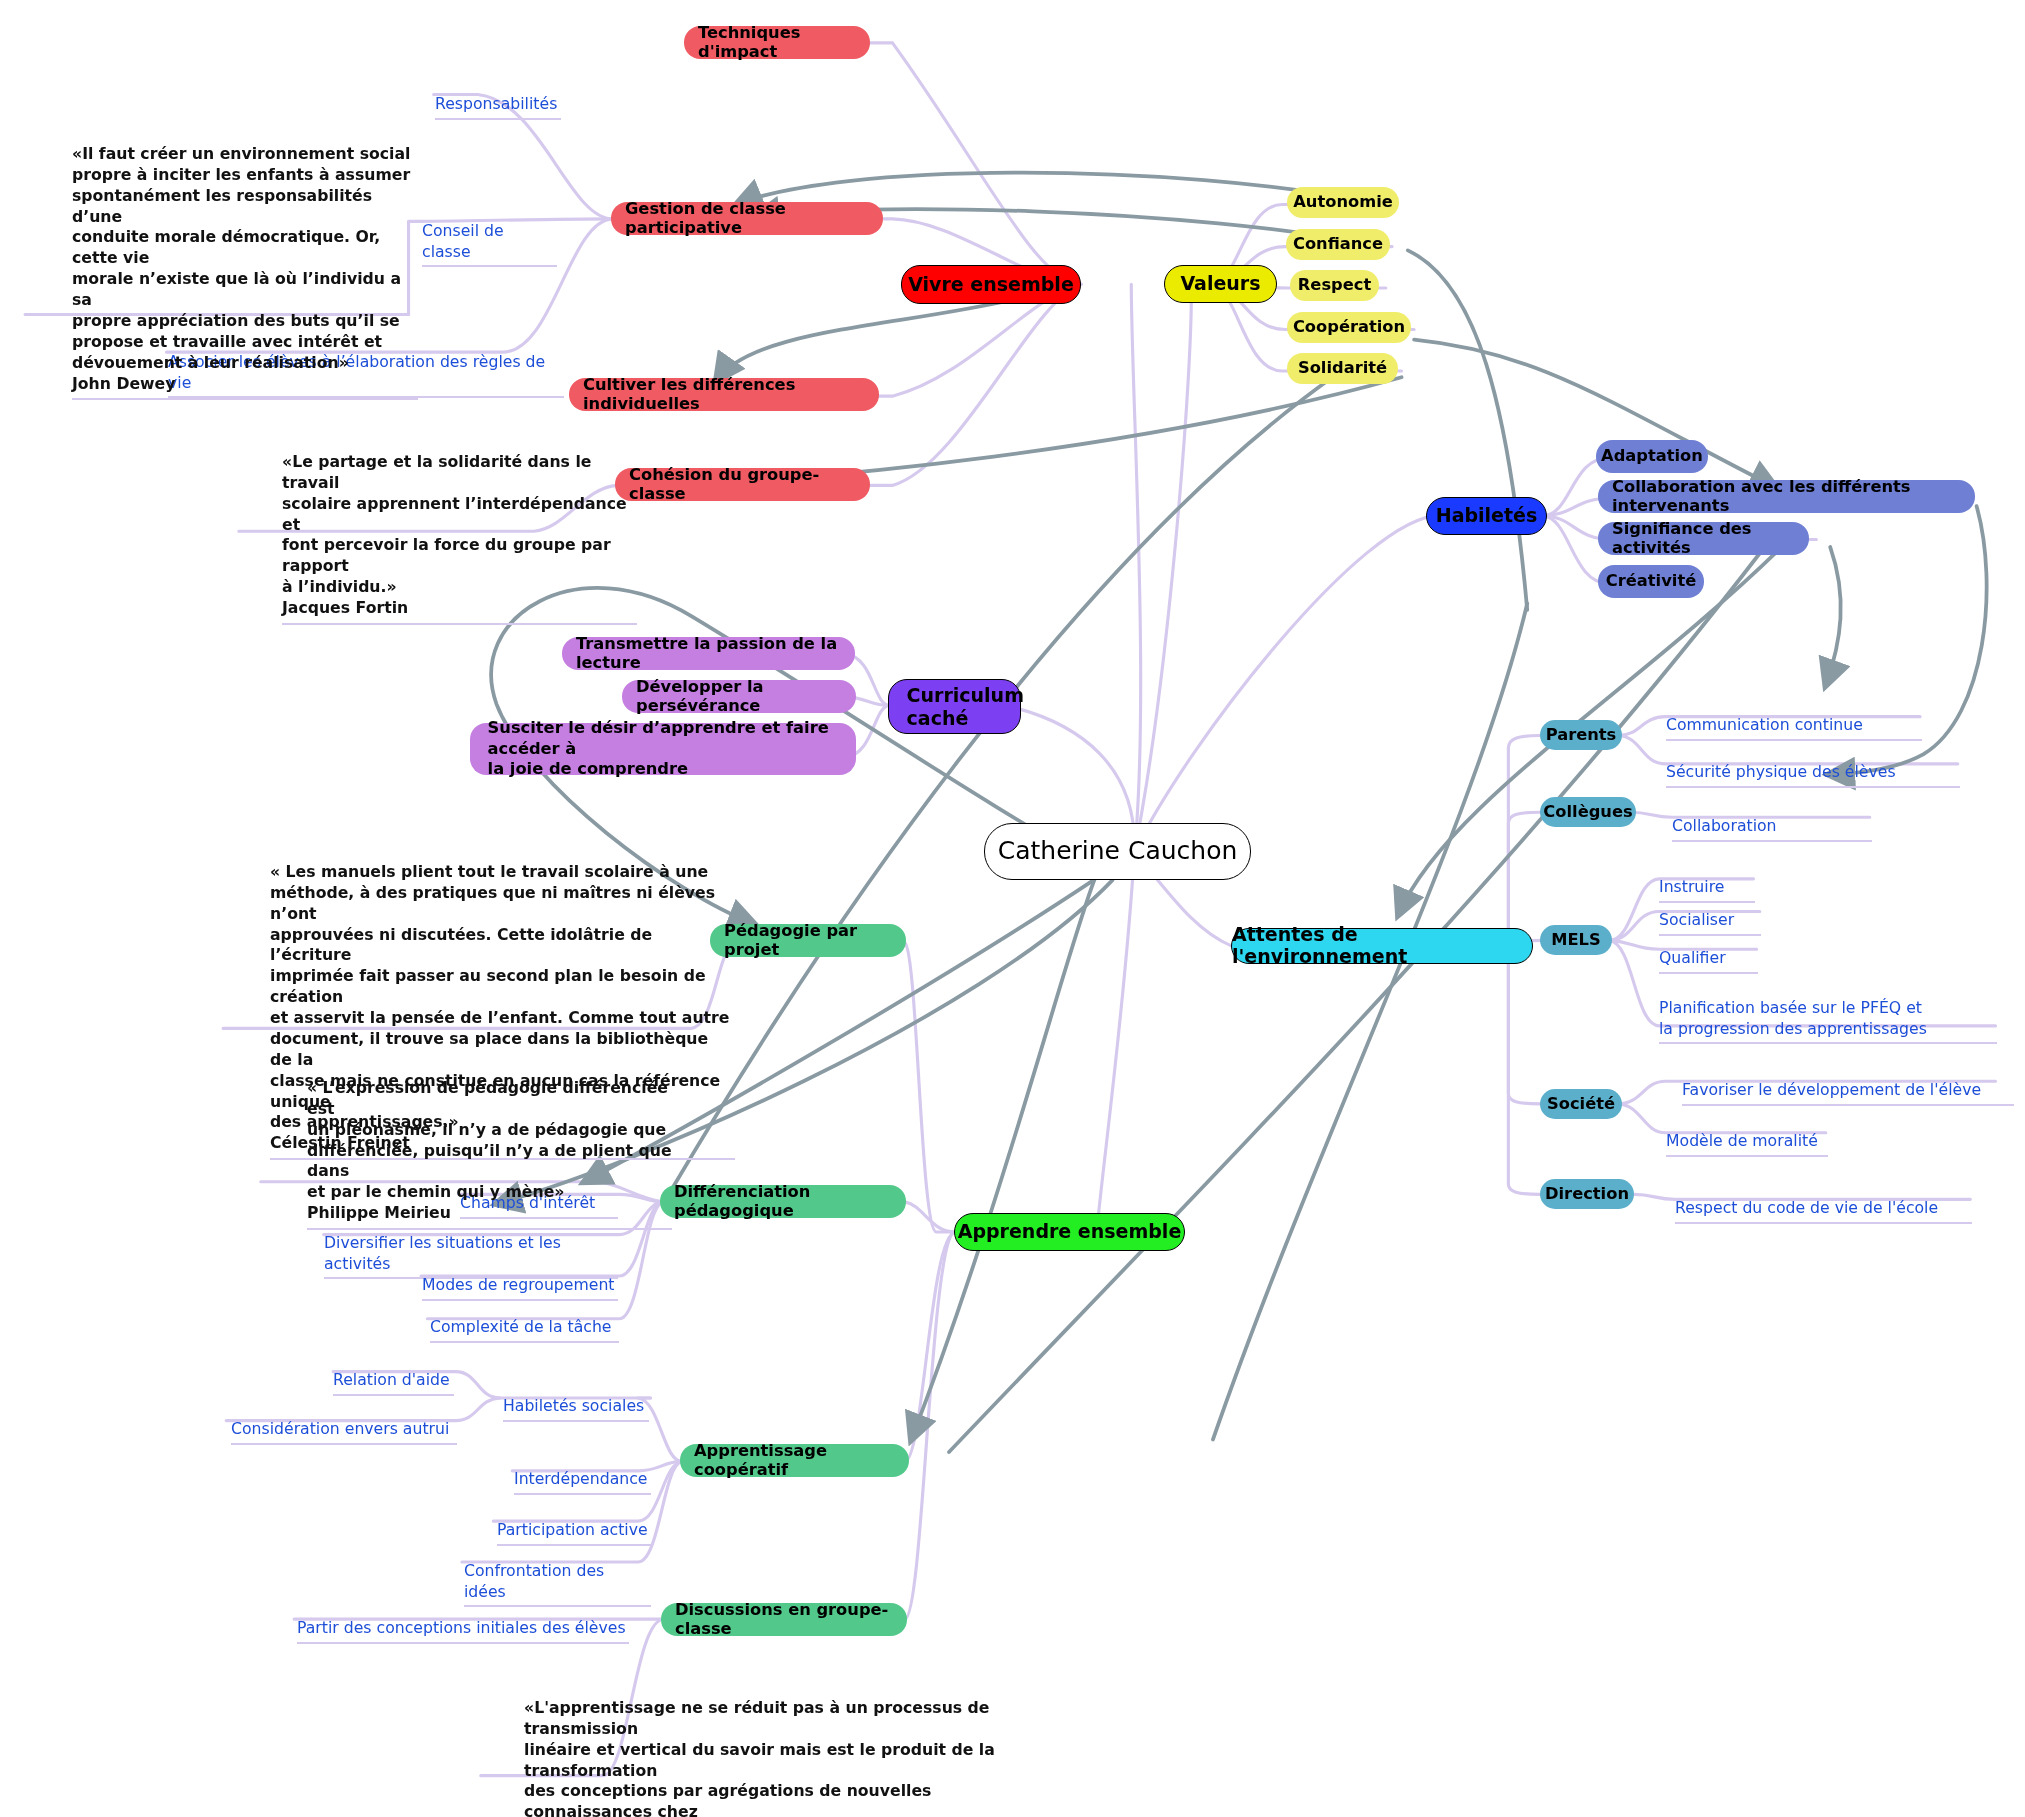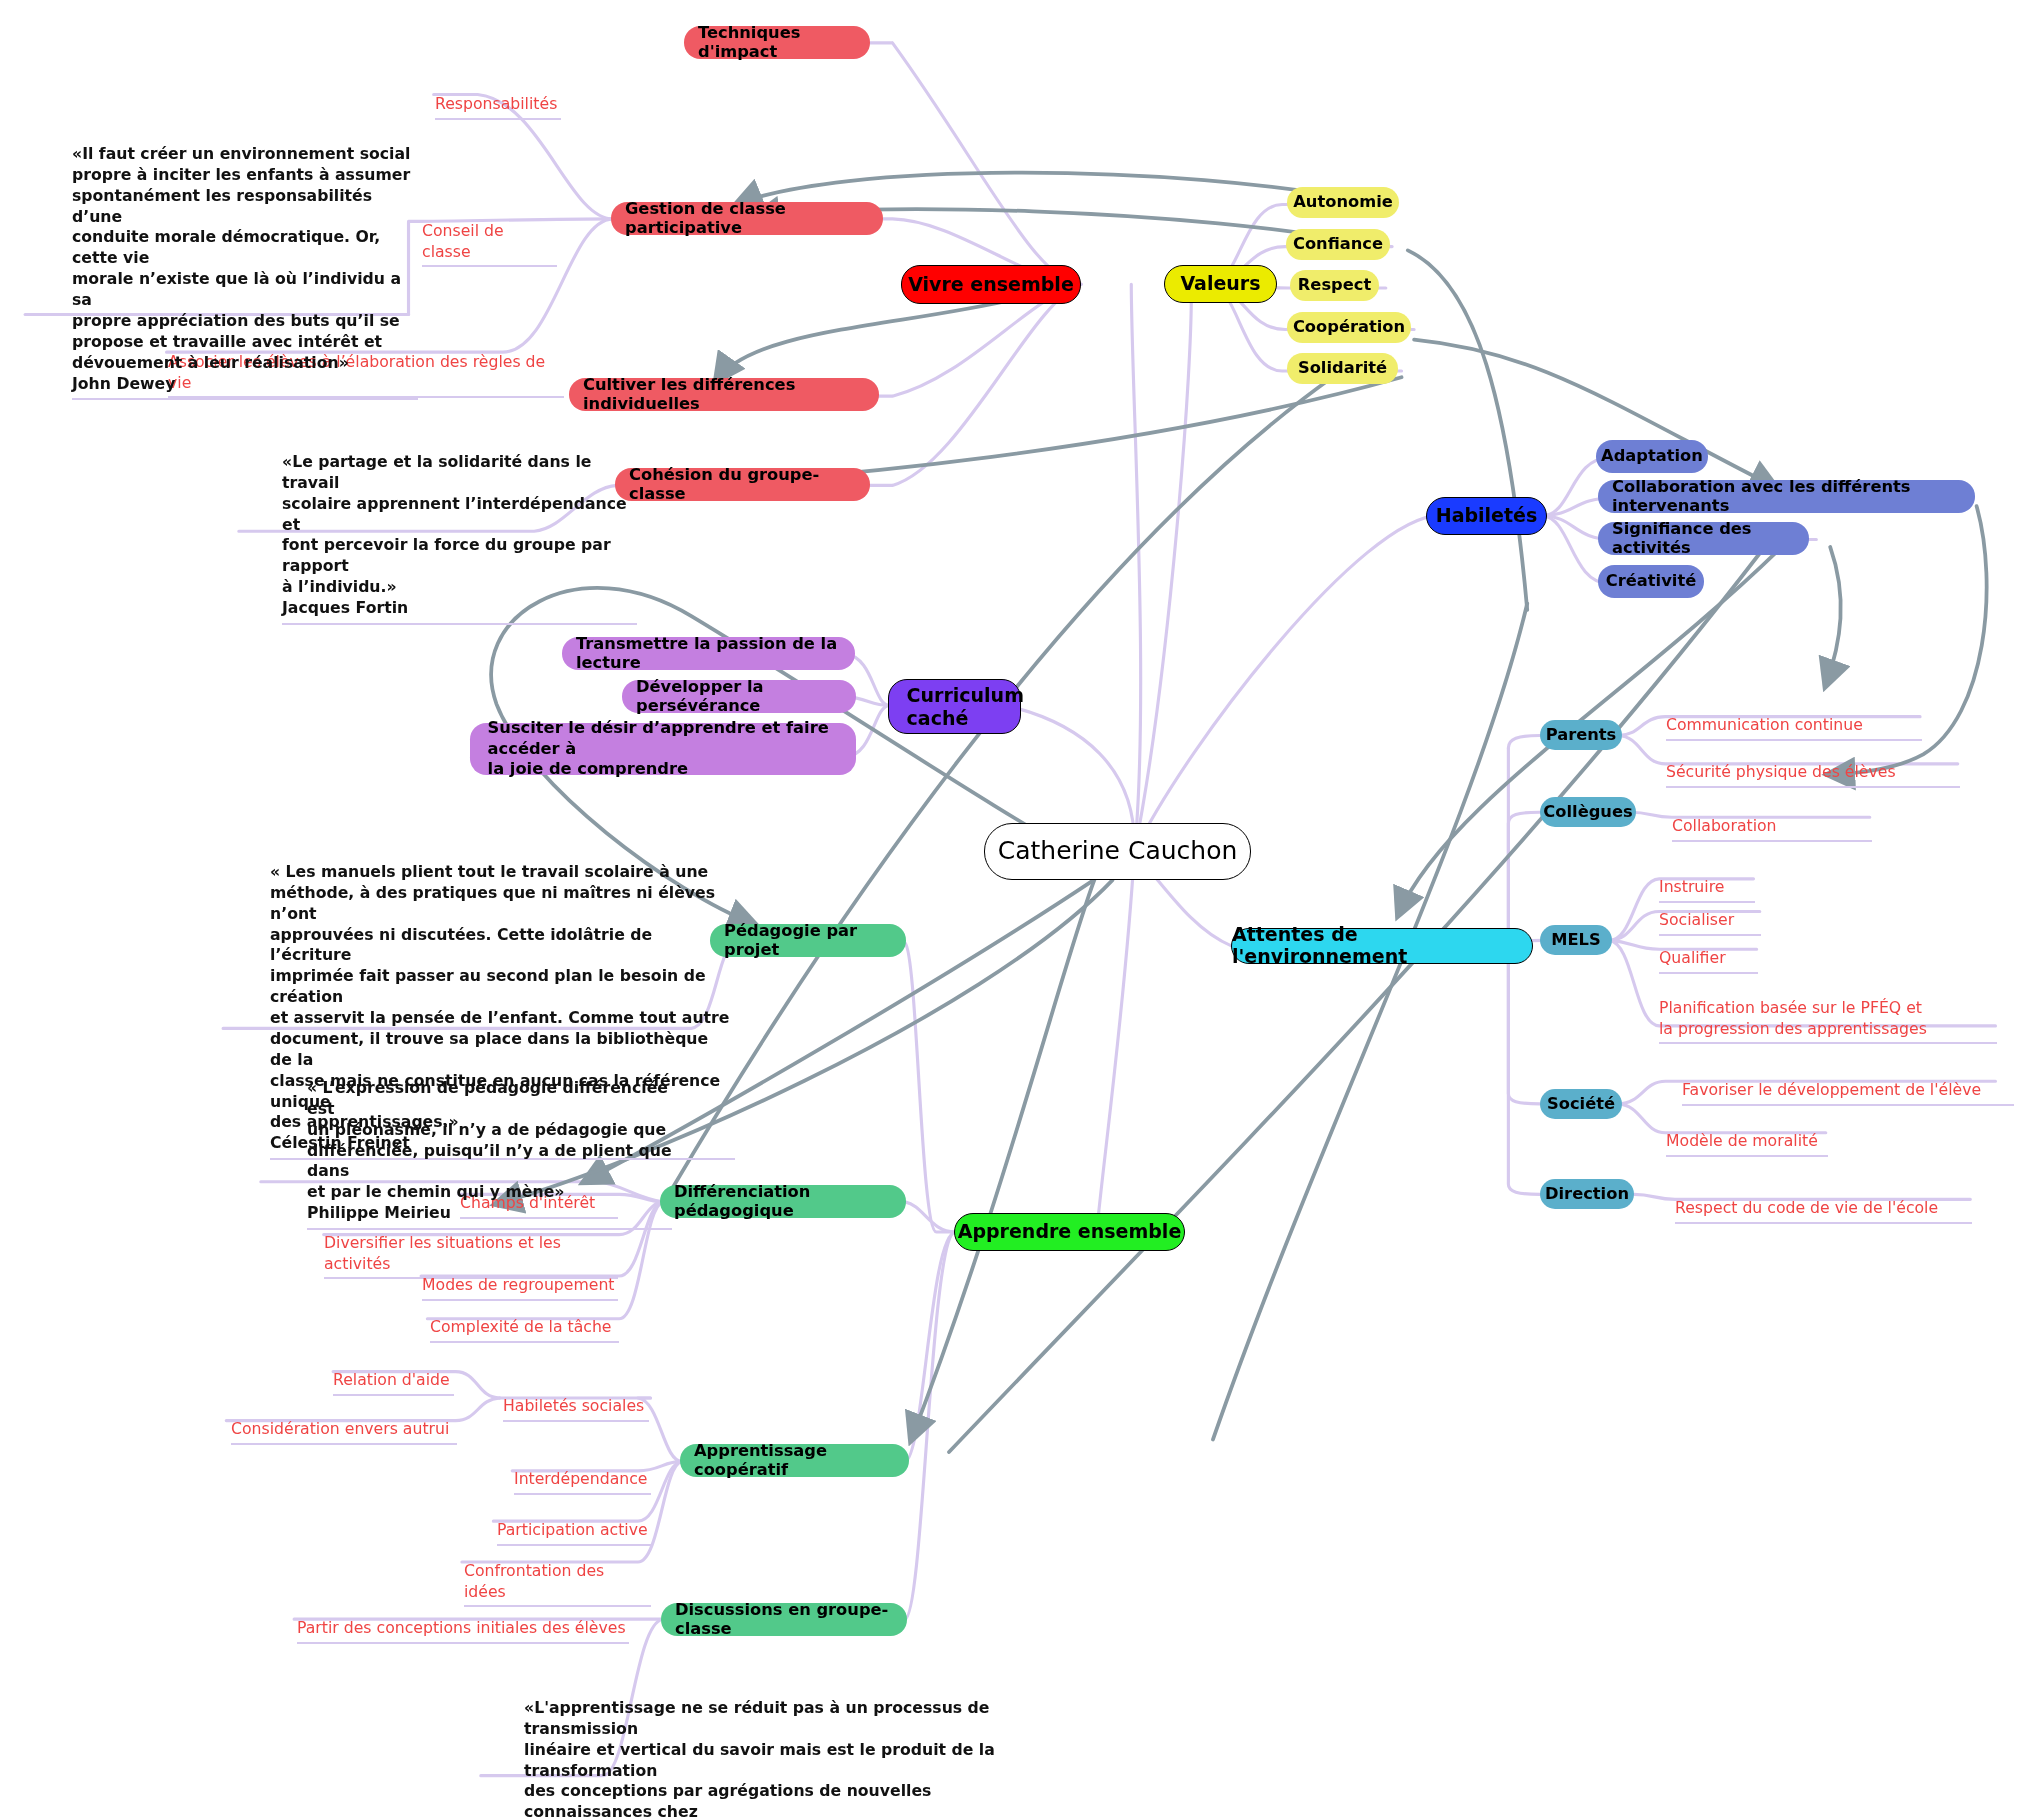--- a/index.html
+++ b/index.html
@@ -16,21 +16,21 @@
         font-size:25px;font-weight:normal;justify-content:center;}
 
   
   .main-pill{border:1.9px solid #000;border-radius:19px;font-size:19px;justify-content:center;}
 
   
   .sub-pill{border-radius:16.3px;font-size:16.3px;padding:0 14px;}
 
   
   .leaf{position:absolute;font-family:"DejaVu Sans", sans-serif;font-weight:normal;
-        color:#ef4444;font-size:15.7px;line-height:1.3;white-space:pre-line;
+        color:#1d4ed8;font-size:15.7px;line-height:1.3;white-space:pre-line;
         border-bottom:2.5px solid #d6c9ee;padding-bottom:3.1px;box-sizing:border-box;}
 
   
   .quote{position:absolute;font-family:"DejaVu Sans", sans-serif;font-weight:bold;
          color:#111;font-size:15.7px;line-height:1.33;white-space:pre-line;
          border-bottom:2.5px solid #d6c9ee;padding-bottom:3.8px;box-sizing:border-box;margin-left:37px;}
 </style>
 </head>
 <body>
 

